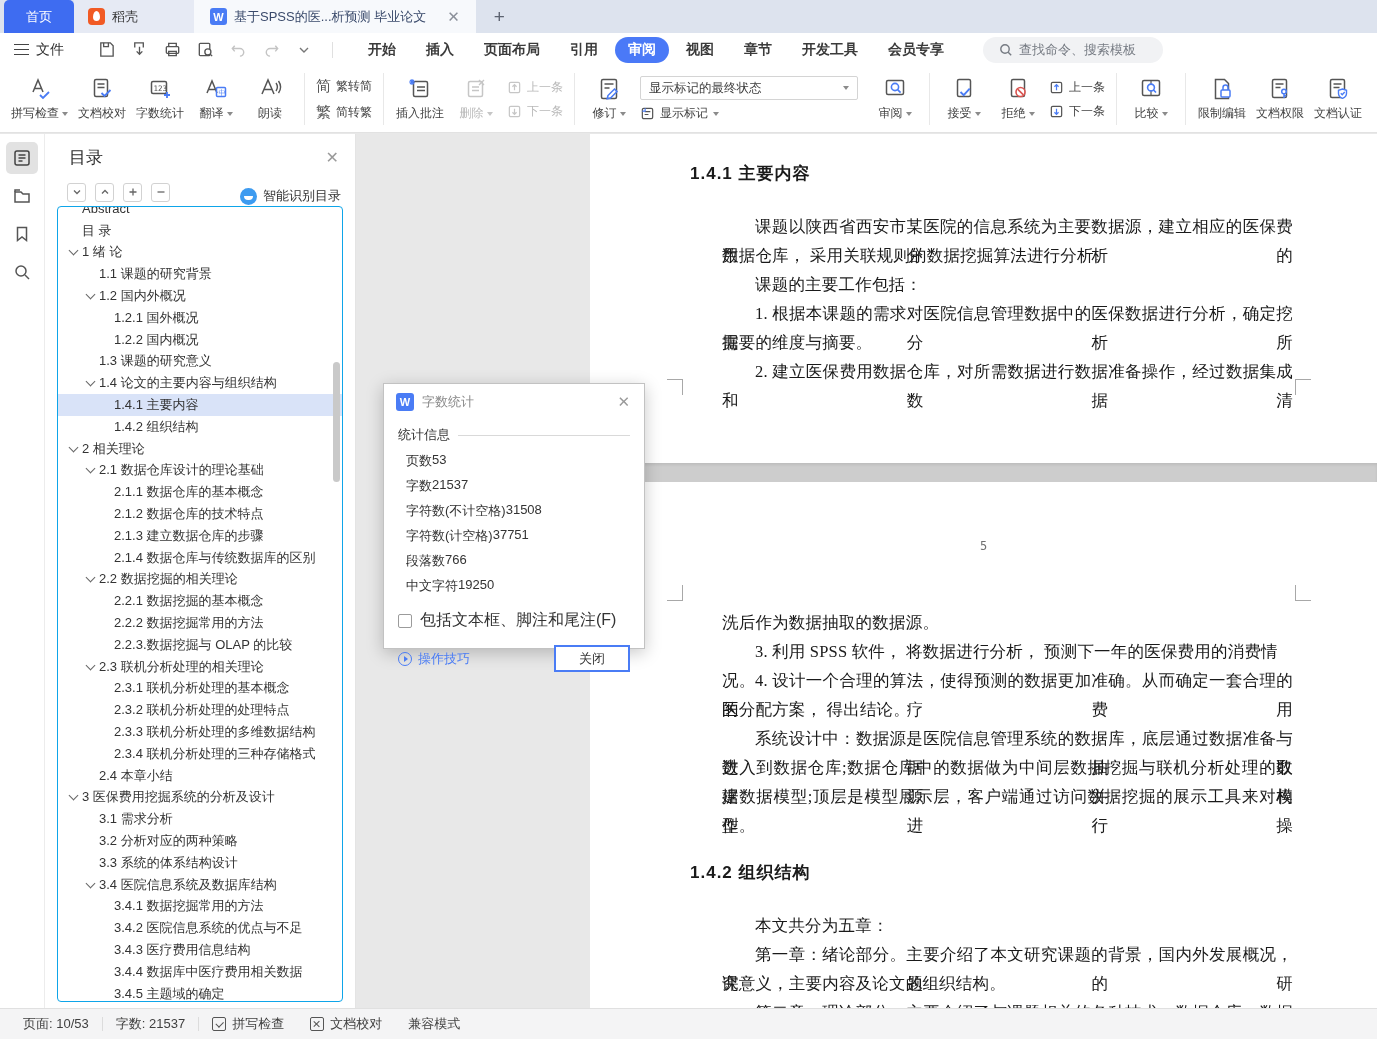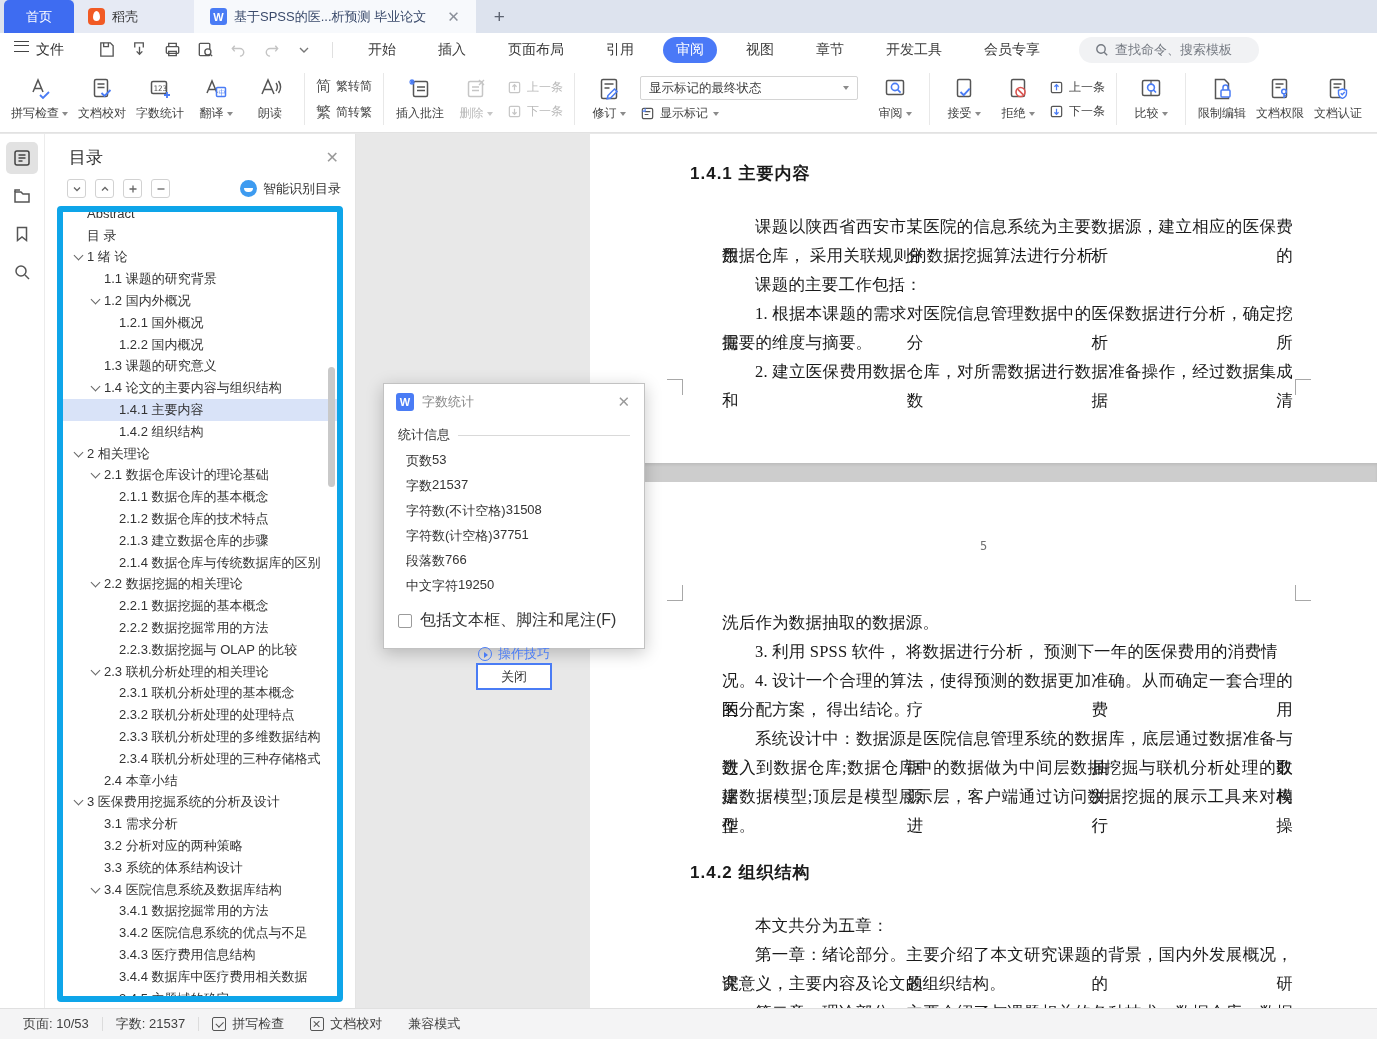--- a/index.html
+++ b/index.html
@@ -14,27 +14,27 @@
   .wtab.rice { background:#e6eaf4; color:#333; padding:0 14px; min-width:120px; }
   .wtab.doc  { background:#f7f9fc; color:#333; min-width:240px; }
   .rice-ic { width:17px; height:17px; border-radius:4px; background:#f15a24; position:relative; }
   .rice-ic:after { content:""; position:absolute; left:5px; top:3px; width:7px; height:10px; background:#fff; border-radius:50% 50% 50% 50%/60% 60% 40% 40%; }
   .wdoc-ic { width:17px; height:17px; border-radius:3px; background:#4a7cf5; color:#fff; font-size:11px; font-weight:bold; display:flex; align-items:center; justify-content:center; }
   .wtab-close { margin-left:14px; color:#8a8f99; font-size:15px; }
   .newtab { display:flex; align-items:center; padding:0 18px; color:#5c6370; font-size:19px; cursor:pointer; }
 
   
   .menubar { position:absolute; left:0; top:33px; width:100%; height:33px; background:#fff; display:flex; align-items:center; font-size:14px; }
-  .filebtn { display:flex; align-items:flex-start; gap:7px; padding:0 14px 0 14px; color:#2f2f2f; }
+  .filebtn { display:flex; align-items:center; gap:7px; padding:0 14px 0 14px; color:#2f2f2f; }
   .burger { width:15px; height:11px; border-top:1.6px solid #444; border-bottom:1.6px solid #444; position:relative; }
   .burger:after { content:""; position:absolute; left:0; top:3.6px; width:100%; border-top:1.6px solid #444; }
   .qicons { display:flex; align-items:center; gap:13px; padding:0 10px 0 18px; }
   .qicon { width:20px; height:20px; display:flex; align-items:center; justify-content:center; }
   .menu-divider { width:1px; height:16px; background:#e0e0e0; margin:0 8px; }
-  .mtabs { display:flex; align-items:center; gap:16px; margin-left:14px; }
+  .mtabs { display:flex; align-items:center; gap:4px; margin-left:14px;font-weight:bold; }
   .mtab { padding:4px 13px; border-radius:14px; color:#3b3b3b; cursor:pointer; white-space:nowrap; }
   .mtab.active { background:#4a79f7; color:#fff; }
   .searchpill { margin-left:26px; display:flex; align-items:center; gap:6px; background:#f1f2f4; border-radius:14px; height:26px; padding:0 16px; color:#757a82; font-size:13px; min-width:180px; }
 
   
   .ribbon { position:absolute; left:0; top:66px; width:100%; height:67px; background:#fff; border-bottom:1px solid #e2e2e2; display:flex; align-items:center; padding:0 6px; }
   .rsep { width:1px; height:52px; background:#e8e8e8; margin:0 7px; flex:0 0 1px; }
   .rbtn { display:flex; flex-direction:column; align-items:center; justify-content:center; gap:3px; min-width:54px; padding:2px 5px; font-size:12px; color:#424242; cursor:pointer; }
   .rbtn svg { display:block; }
   .rlabel { display:flex; align-items:center; gap:3px; white-space:nowrap; }
@@ -52,24 +52,24 @@
   .stripbtn { width:32px; height:32px; border-radius:5px; display:flex; align-items:center; justify-content:center; cursor:pointer; }
   .stripbtn.active { background:#e2e2e2; }
 
   
   .tocpanel { width:311px; background:#fff; border-right:1px solid #e4e4e4; position:relative; }
   .toc-head { display:flex; align-items:center; justify-content:space-between; padding:12px 16px 4px 24px; }
   .toc-title { font-size:17px; color:#2b2b2b; }
   .toc-close { color:#9a9a9a; font-size:16px; cursor:pointer; }
   .toc-tools { display:flex; align-items:center; padding:6px 14px 8px 22px; }
   .tbox { width:19px; height:19px; border:1px solid #d2d2d2; border-radius:3px; margin-right:9px; display:flex; align-items:center; justify-content:center; cursor:pointer; color:#666; }
-  .smart { margin-left:auto; display:flex; align-items:center; gap:6px; font-size:13px; color:#333; cursor:pointer; }
+  .smart { margin-left:auto; display:flex; align-items:center; gap:6px; font-size:13px; color:#333; cursor:pointer;margin-top:8px; }
   .smart-ic { width:17px; height:17px; border-radius:50%; background:#3d9bf0; position:relative; }
   .smart-ic:after { content:""; position:absolute; left:4px; top:8px; width:9px; height:4px; border-radius:0 0 6px 6px; background:#fff; }
-  .toclist { position:absolute; left:12px; right:12px; top:72px; bottom:6px; border:6px solid #0ea5e9; border-radius:4px; overflow:hidden; padding-top:0; }
+  .toclist { position:absolute; left:12px; right:12px; top:72px; bottom:6px; border:1px solid #0ea5e9; border-radius:4px; overflow:hidden; padding-top:0; }
   .toclist-inner { margin-top:-9px; }
   .toc-item { display:flex; align-items:center; height:21.8px; font-size:13px; color:#333; cursor:pointer; white-space:nowrap; }
   .toc-item.lvl0 { padding-left:10px; }
   .toc-item.lvl1 { padding-left:27px; }
   .toc-item.lvl2 { padding-left:42px; }
   .toc-item.sel { background:#d9e3f8; }
   .chev { width:14px; flex:0 0 14px; position:relative; }
   .chev:after { content:""; position:absolute; left:2px; top:-5px; width:6px; height:6px; border-right:1.4px solid #666; border-bottom:1.4px solid #666; transform:rotate(45deg); }
   .toc-scroll { position:absolute; right:2px; top:155px; width:7px; height:120px; background:#c9c9c9; border-radius:4px; }
 
@@ -99,21 +99,21 @@
   .dlg-title { display:flex; align-items:center; gap:8px; padding:9px 12px 7px 12px; }
   .dlg-ic { width:18px; height:18px; border-radius:3px; background:#4a7cf5; color:#fff; font-size:11px; font-weight:bold; display:flex; align-items:center; justify-content:center; }
   .dlg-title-text { font-size:13px; color:#8a8a8a; flex:1; }
   .dlg-close { color:#9a9a9a; font-size:15px; cursor:pointer; padding:0 2px; }
   .dlg-section { display:flex; align-items:center; gap:8px; padding:8px 14px 4px 14px; font-size:13px; color:#333; }
   .dlg-section:after { content:""; flex:1; border-top:1px solid #d9d9d9; }
   .statrow { display:flex; padding:3.5px 16px 3.5px 22px; font-size:13px; color:#333; }
   .statval { font-family:"Liberation Sans",sans-serif; }
   .dlg-check { display:flex; align-items:center; gap:8px; margin:12px 14px 0 14px; font-size:16px; color:#333; }
   .cbox { width:14px; height:14px; border:1px solid #9b9b9b; border-radius:2px; background:#fff; flex:0 0 14px; cursor:pointer; }
-  .dlg-foot { display:flex; align-items:center; justify-content:space-between; margin:14px 14px 0 14px;flex-direction:column; }
+  .dlg-foot { display:flex; align-items:center; justify-content:space-between; margin:14px 14px 0 14px; }
   .tips { display:flex; align-items:center; gap:6px; font-size:13px; color:#4a7cf5; cursor:pointer; }
   .play-ic { width:14px; height:14px; border:1.3px solid #4a7cf5; border-radius:50%; position:relative; }
   .play-ic:after { content:""; position:absolute; left:5px; top:3.5px; width:0; height:0; border-left:4px solid #4a7cf5; border-top:3px solid transparent; border-bottom:3px solid transparent; }
   .btn-close { width:76px; height:27px; background:#fff; border:2px solid #4a7cf5; font-size:13px; color:#333; cursor:pointer; font-family:"Liberation Sans",sans-serif; }
 
   
   .statusbar { position:absolute; left:0; bottom:0; width:100%; height:31px; background:#f4f4f5; border-top:1px solid #e0e0e0; display:flex; align-items:center; font-size:13px; color:#3f3f3f; padding-left:10px; }
   .sitem { display:flex; align-items:center; gap:6px; padding:0 13px; cursor:pointer; white-space:nowrap; }
   .sdiv { width:1px; height:14px; background:#dcdcdc; }
   .sq-ic { width:14px; height:14px; border:1.3px solid #555; border-radius:2px; position:relative; }

